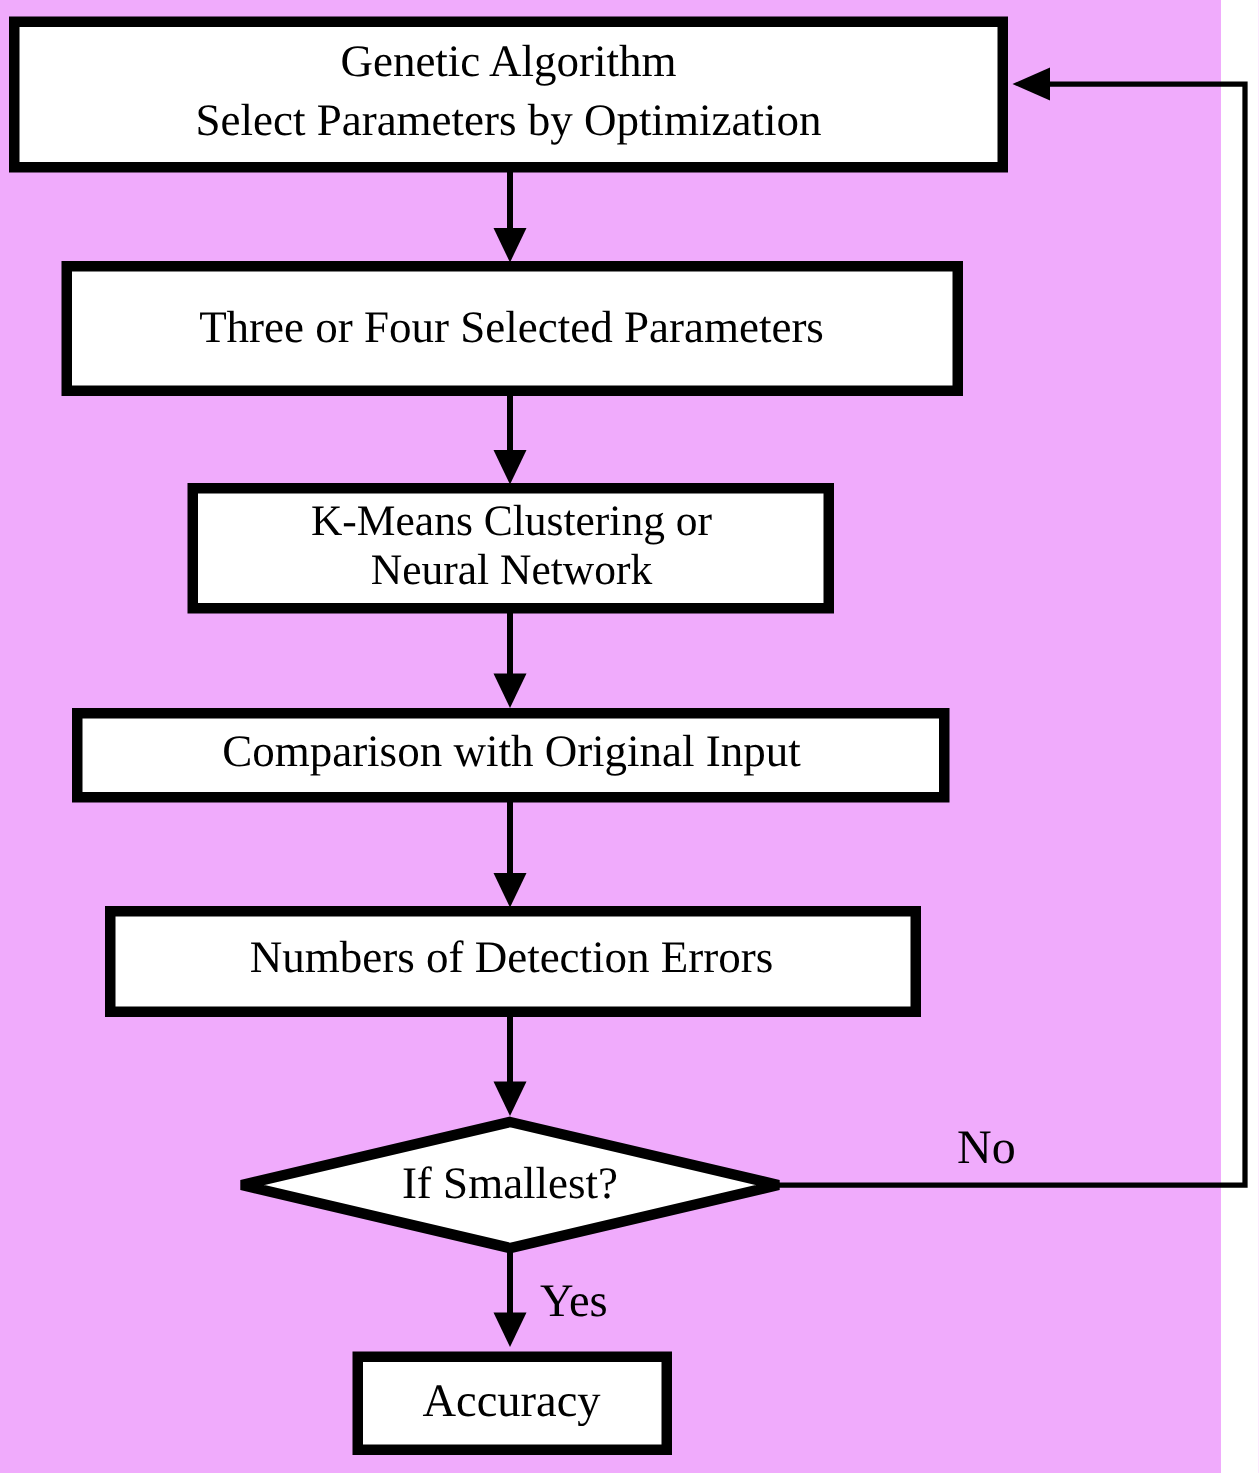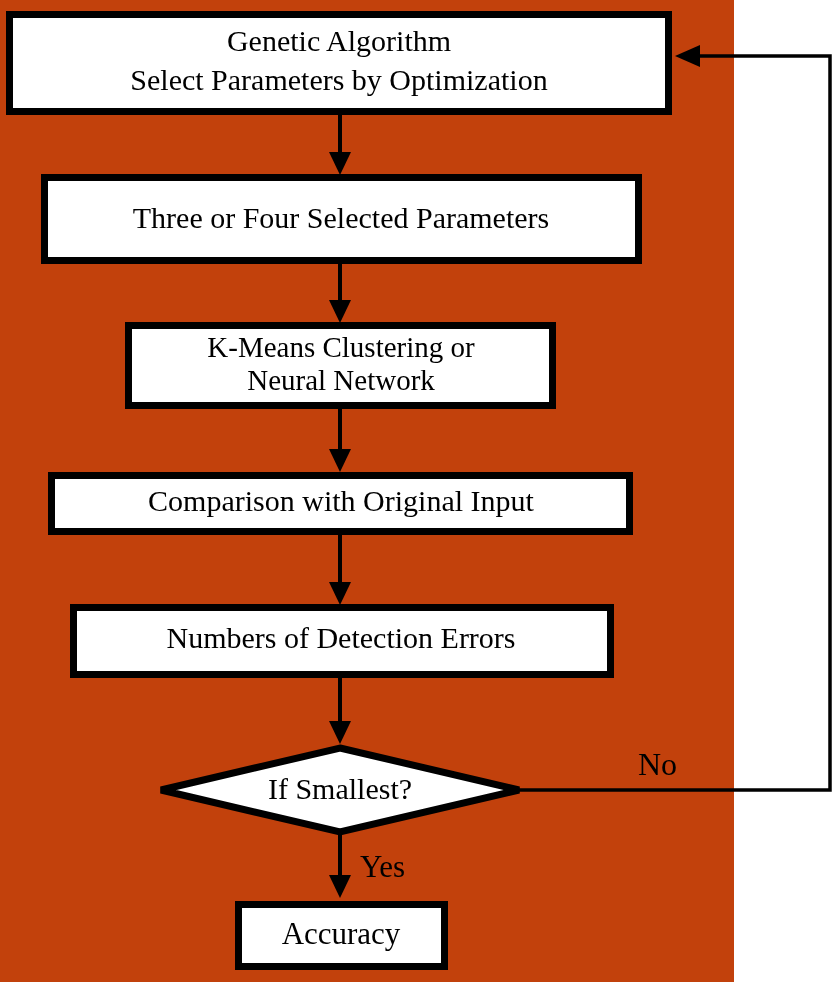--- a/index.html
+++ b/index.html
@@ -9,23 +9,23 @@
     background: #ffffff;
   }
   body {
     width: 839px;
     height: 982px;
     font-family: "Liberation Serif", "DejaVu Serif", serif;
     overflow: hidden;
   }
   #flowchart-root {
     position: relative;
-    width: 734px;
+    width: 814px;
     height: 982px;
-    background: #c2410c;
+    background: #f0abfc;
   }
   svg.flow-svg {
     position: absolute;
     top: 0;
     left: 0;
     width: 839px;
     height: 982px;
     display: block;
   }
   .node-rect {

